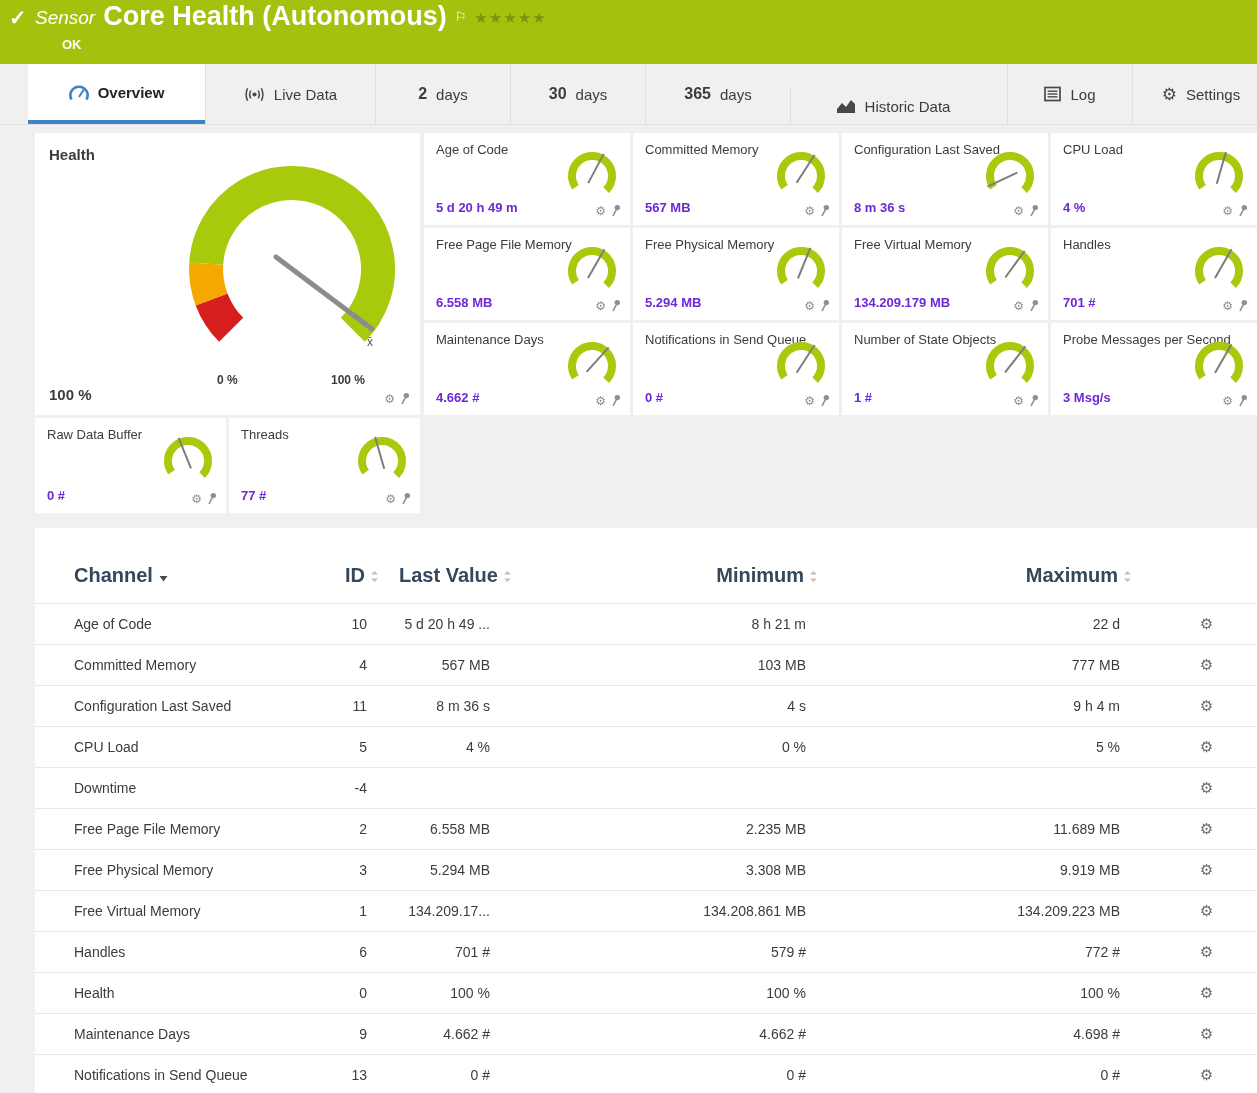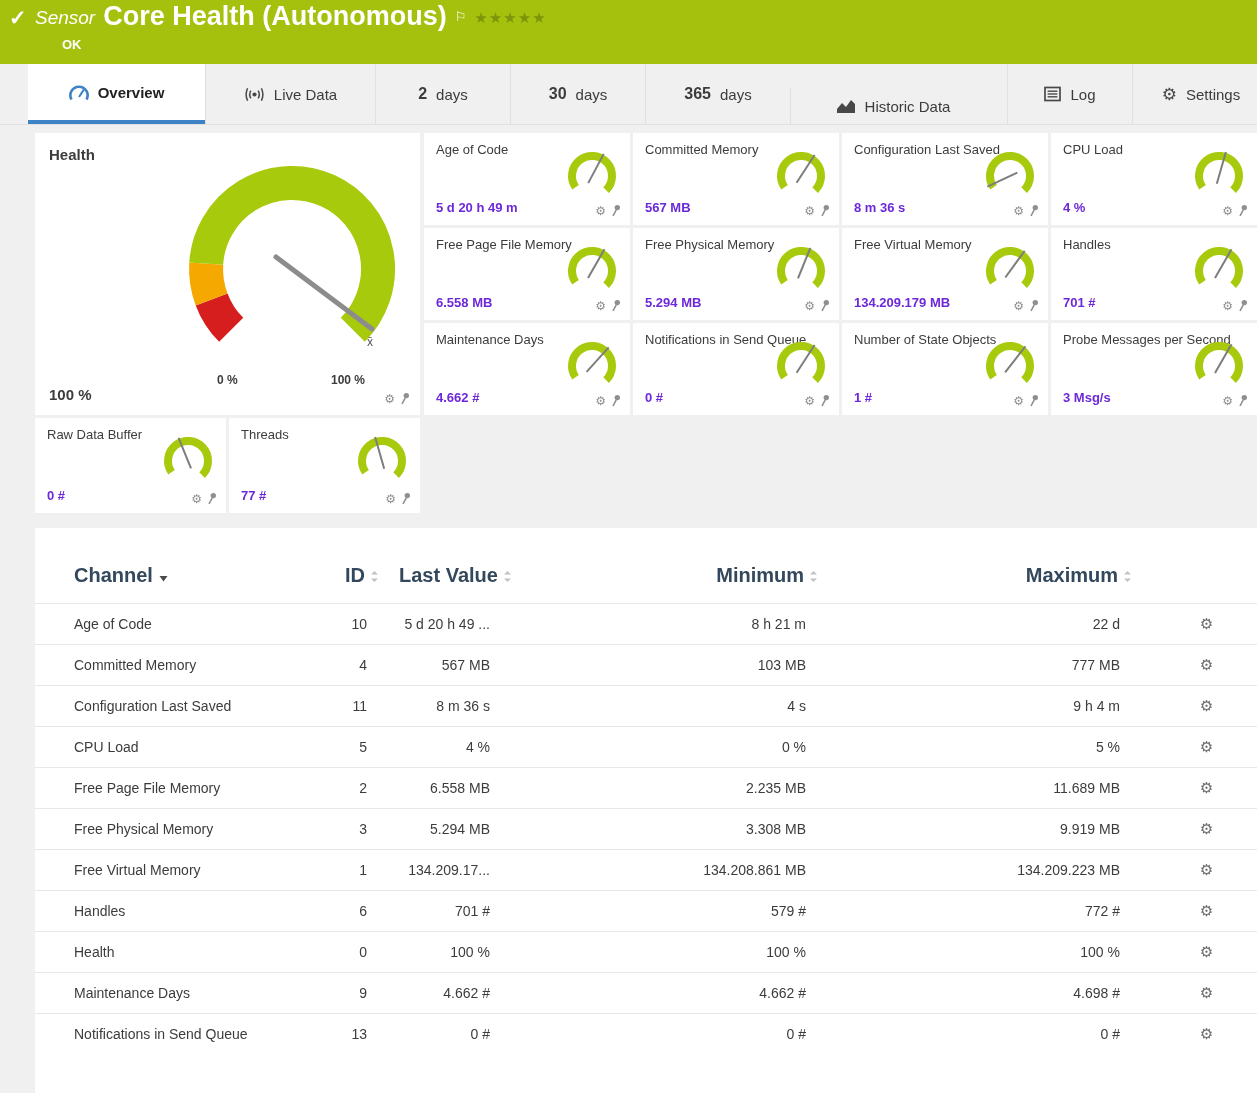--- a/index.html
+++ b/index.html
@@ -441,20 +441,28 @@
             </tr>
             <tr>
               <td class="td-channel">CPU Load</td>
               <td class="td-id">5</td>
               <td class="td-last">4 %</td>
               <td class="td-min">0 %</td>
               <td class="td-max">5 %</td>
               <td class="td-gear"><span class="row-gear">⚙</span></td>
             </tr>
             <tr>
+              <td class="td-channel">Downtime</td>
+              <td class="td-id">-4</td>
+              <td class="td-last"></td>
+              <td class="td-min"></td>
+              <td class="td-max"></td>
+              <td class="td-gear"><span class="row-gear">⚙</span></td>
+            </tr>
+            <tr>
               <td class="td-channel">Free Page File Memory</td>
               <td class="td-id">2</td>
               <td class="td-last">6.558 MB</td>
               <td class="td-min">2.235 MB</td>
               <td class="td-max">11.689 MB</td>
               <td class="td-gear"><span class="row-gear">⚙</span></td>
             </tr>
             <tr>
               <td class="td-channel">Free Physical Memory</td>
               <td class="td-id">3</td>

